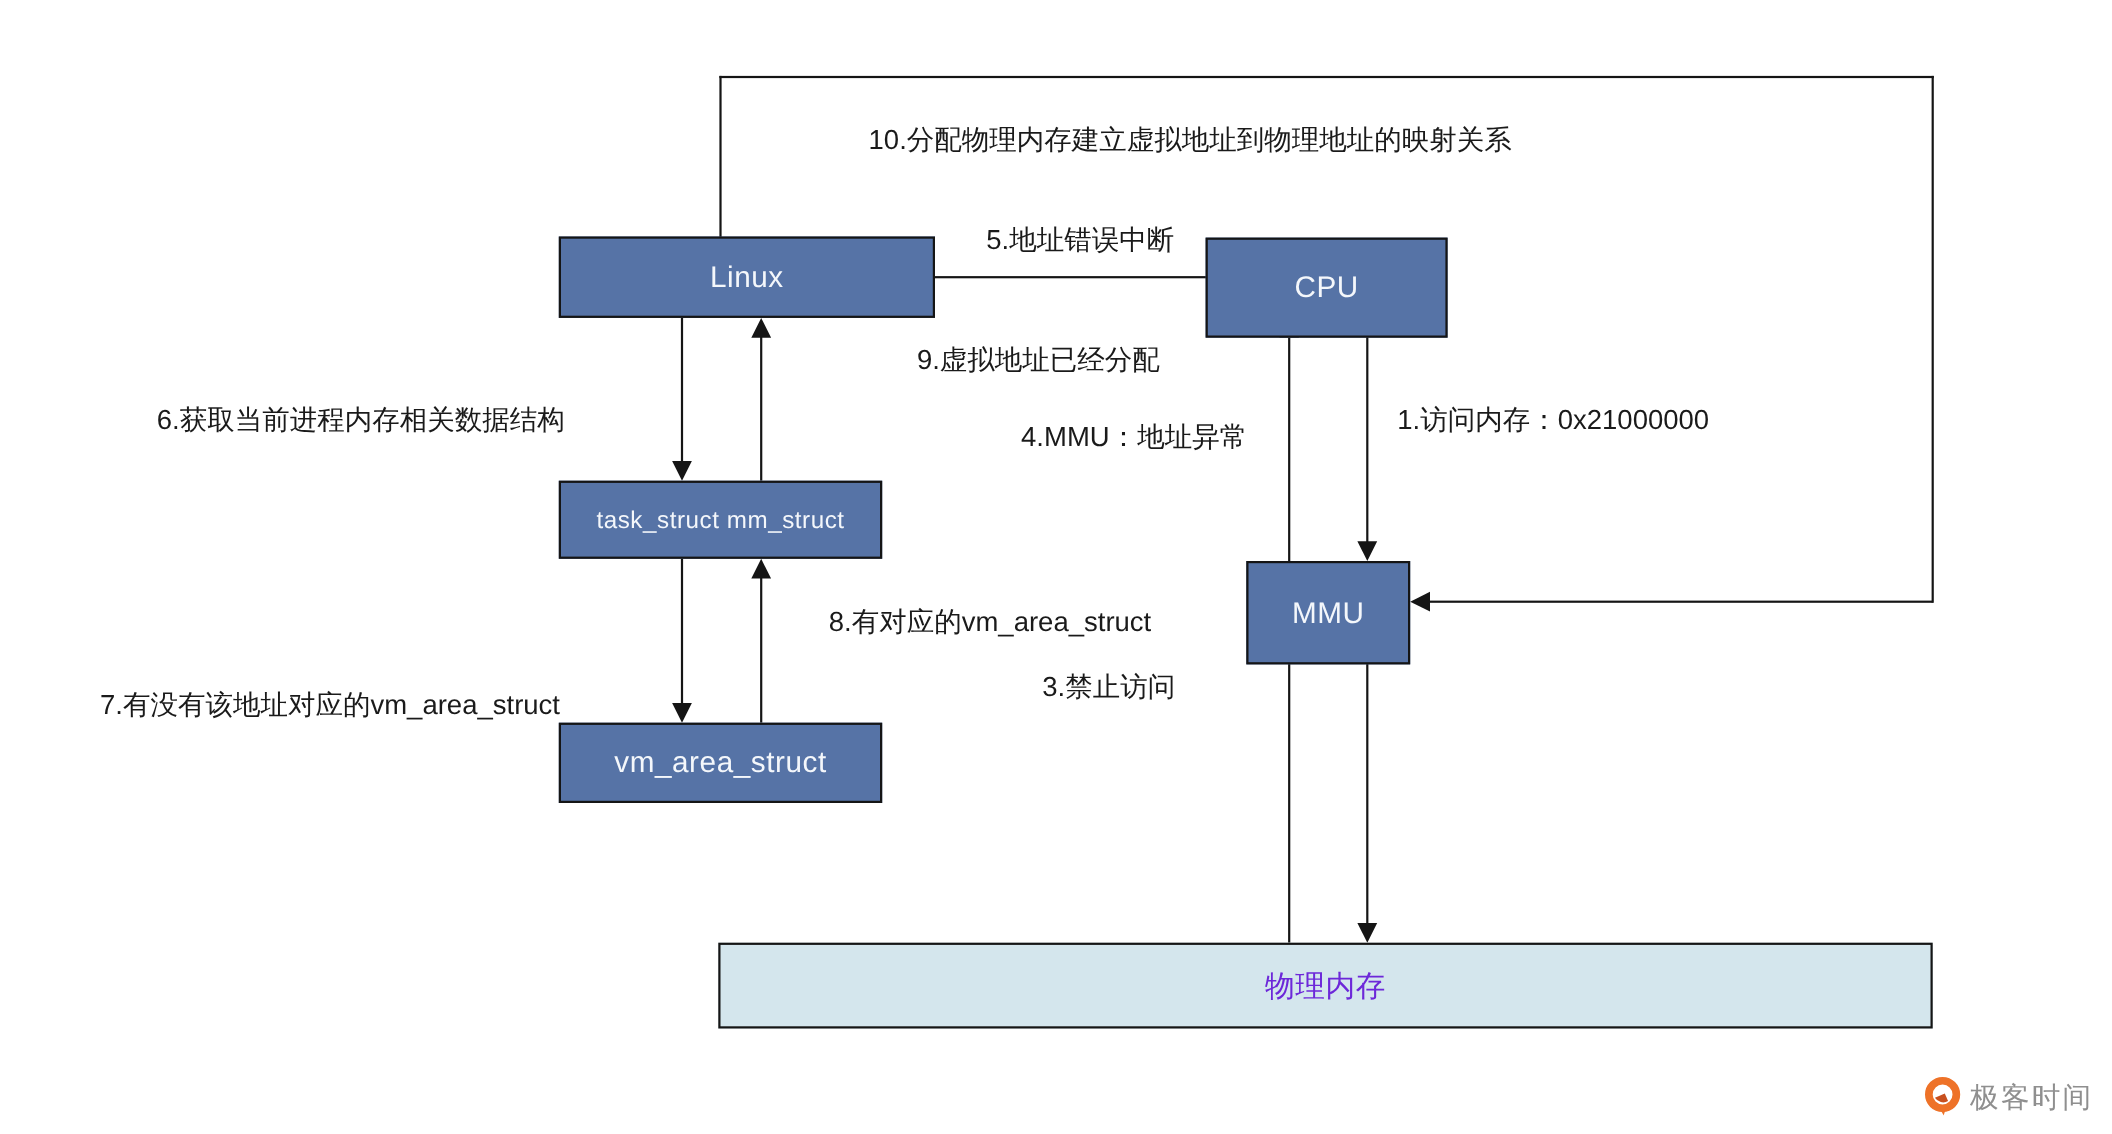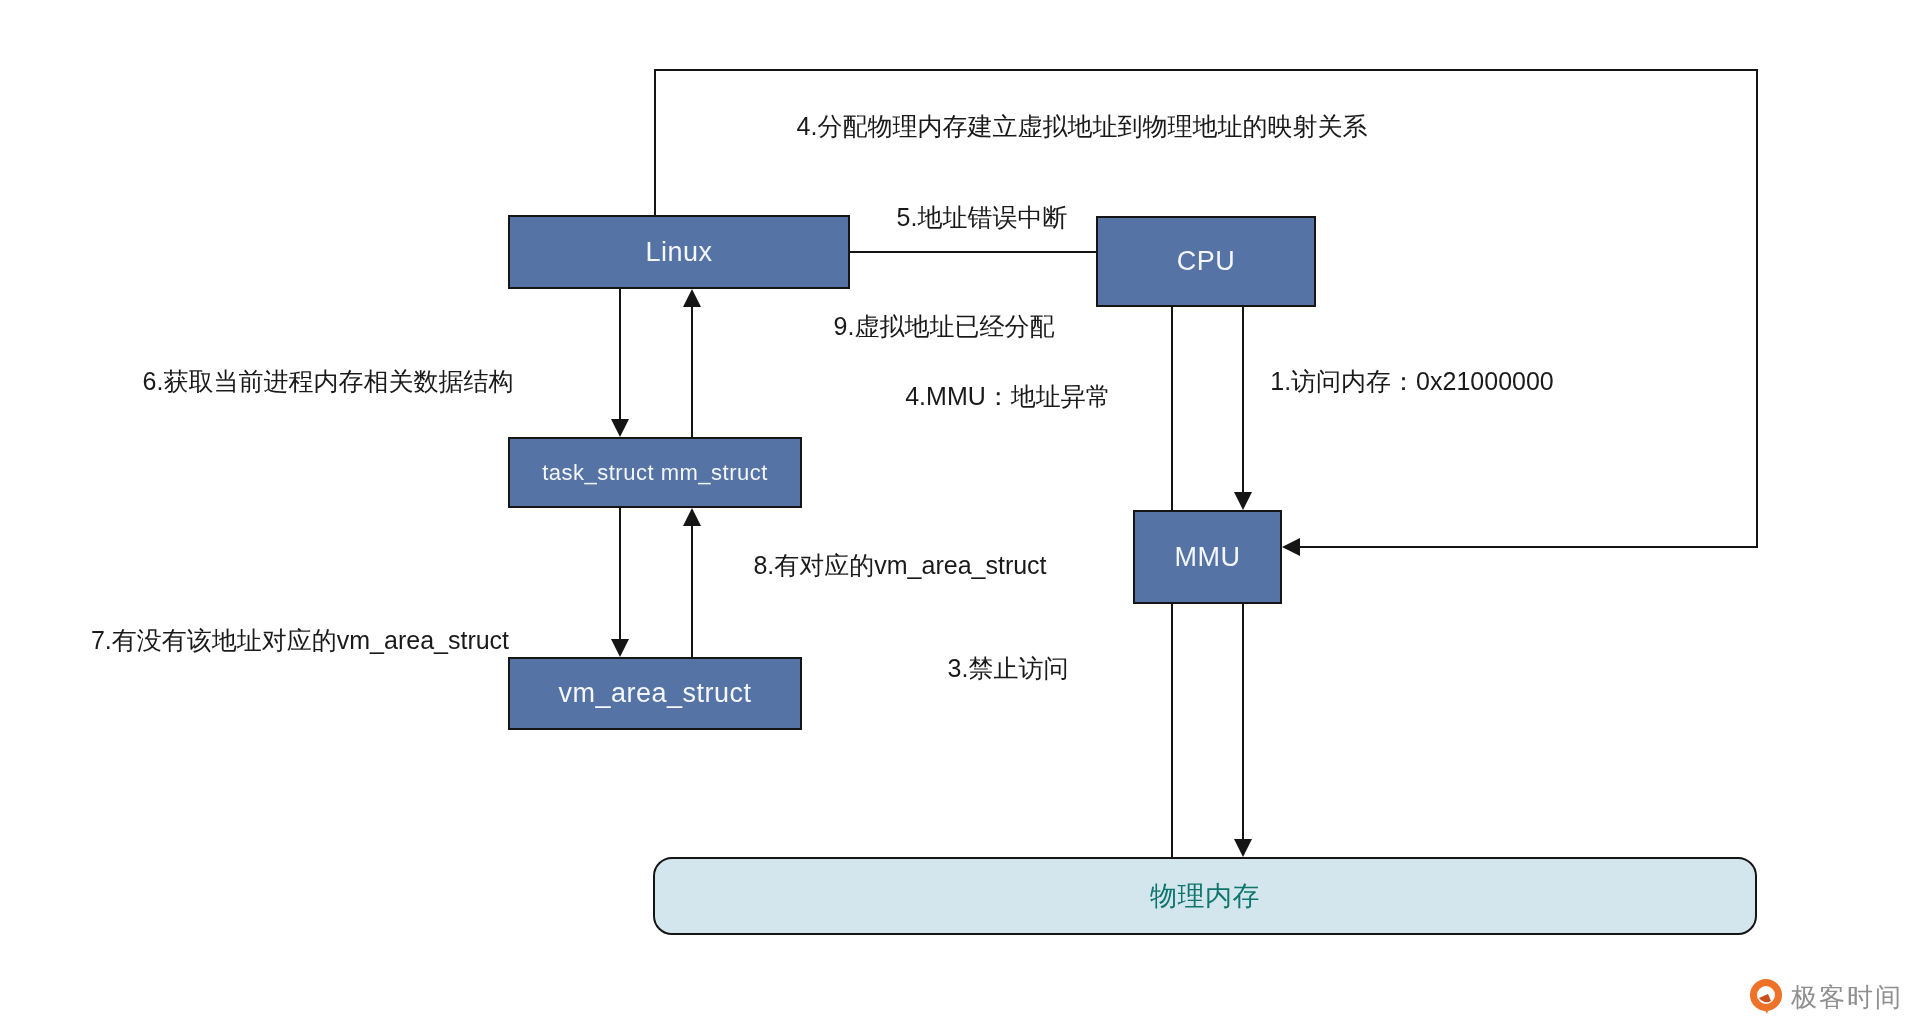--- a/index.html
+++ b/index.html
@@ -30,22 +30,21 @@
     color: var(--node-text);
     display: flex;
     align-items: center;
     justify-content: center;
     font-size: 27px;
     letter-spacing: 0.5px;
     white-space: nowrap;
   }
   .node.memory {
     background: var(--memory-fill);
-    color: #0f766e;
-    border-radius: 19px;
+    color: #6d28d9;
   }
   .line {
     position: absolute;
     background: var(--line);
   }
   .lbl {
     position: absolute;
     color: var(--label-text);
     font-size: 25px;
     white-space: nowrap;
@@ -114,29 +113,29 @@
   <div class="node" style="left:1096px; top:216px; width:220px; height:91px;">CPU</div>
 
   <div class="node" style="left:508px; top:437px; width:294px; height:71px; font-size:22px;">task_struct mm_struct</div>
 
   <div class="node" style="left:1133px; top:510px; width:149px; height:94px;">MMU</div>
 
   <div class="node" style="left:508px; top:657px; width:294px; height:73px;">vm_area_struct</div>
 
   <div class="node memory" style="left:653px; top:857px; width:1104px; height:78px;">物理内存</div>
 
-  <div class="lbl" style="left:1082px; top:110px;">4.分配物理内存建立虚拟地址到物理地址的映射关系</div>
+  <div class="lbl" style="left:1082px; top:110px;">10.分配物理内存建立虚拟地址到物理地址的映射关系</div>
   <div class="lbl" style="left:982px;  top:201px;">5.地址错误中断</div>
   <div class="lbl" style="left:928px;  top:310px;margin-left:16px;">9.虚拟地址已经分配</div>
   <div class="lbl" style="left:328px;  top:365px;">6.获取当前进程内存相关数据结构</div>
-  <div class="lbl" style="left:1008px; top:380px;">4.MMU：地址异常</div>
+  <div class="lbl" style="left:1031px; top:380px;">4.MMU：地址异常</div>
   <div class="lbl" style="left:1412px; top:365px;">1.访问内存：0x21000000</div>
   <div class="lbl" style="left:900px;  top:549px;">8.有对应的vm_area_struct</div>
   <div class="lbl" style="left:300px;  top:624px;">7.有没有该地址对应的vm_area_struct</div>
-  <div class="lbl" style="left:1008px; top:652px;">3.禁止访问</div>
+  <div class="lbl" style="left:1008px; top:608px;">3.禁止访问</div>
 
   <div class="logo">
     <span style="display:inline-flex;">
       <svg width="36" height="38" viewBox="0 0 36 38" aria-hidden="true">
         <circle cx="18" cy="17" r="12.5" fill="none" stroke="#ee7228" stroke-width="7"></circle>
         <path d="M11 20 a9 9 0 0 0 12 3 l-3 -7 z" fill="#c8501e"></path>
         <path d="M14 27 L19 36 L22 26 Z" fill="#ee7228"></path>
       </svg>
     </span>
     <span class="logo-text">极客时间</span>

